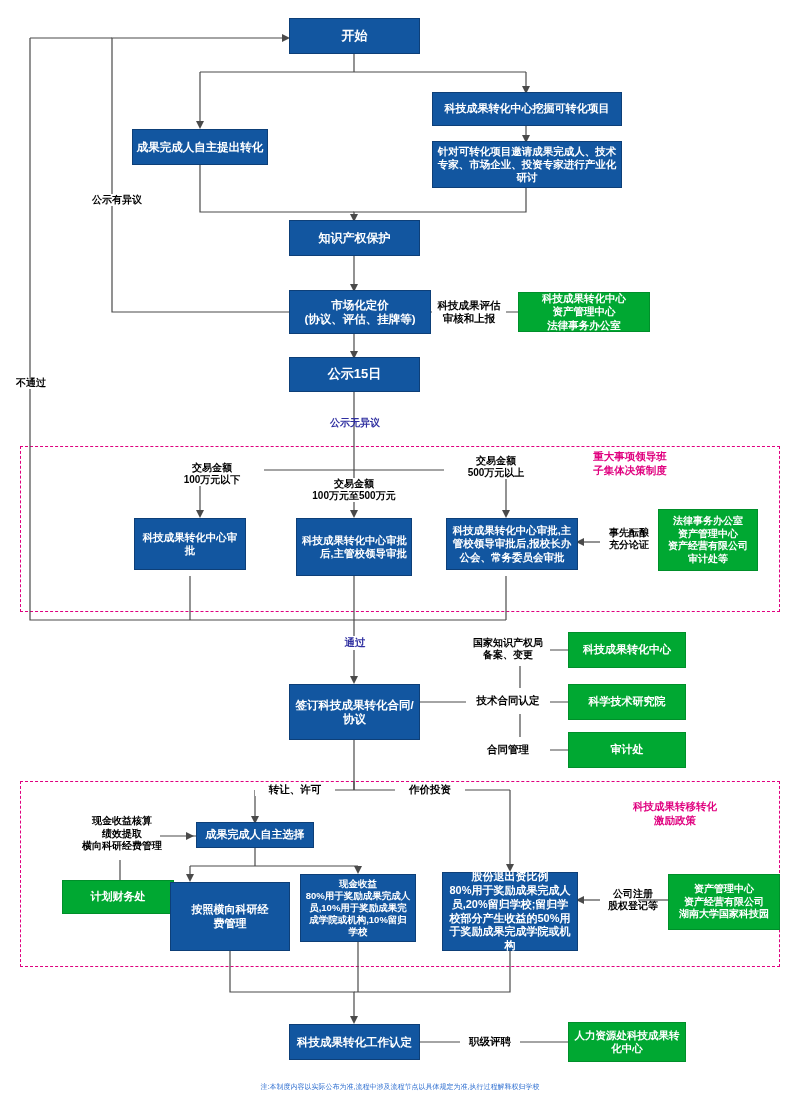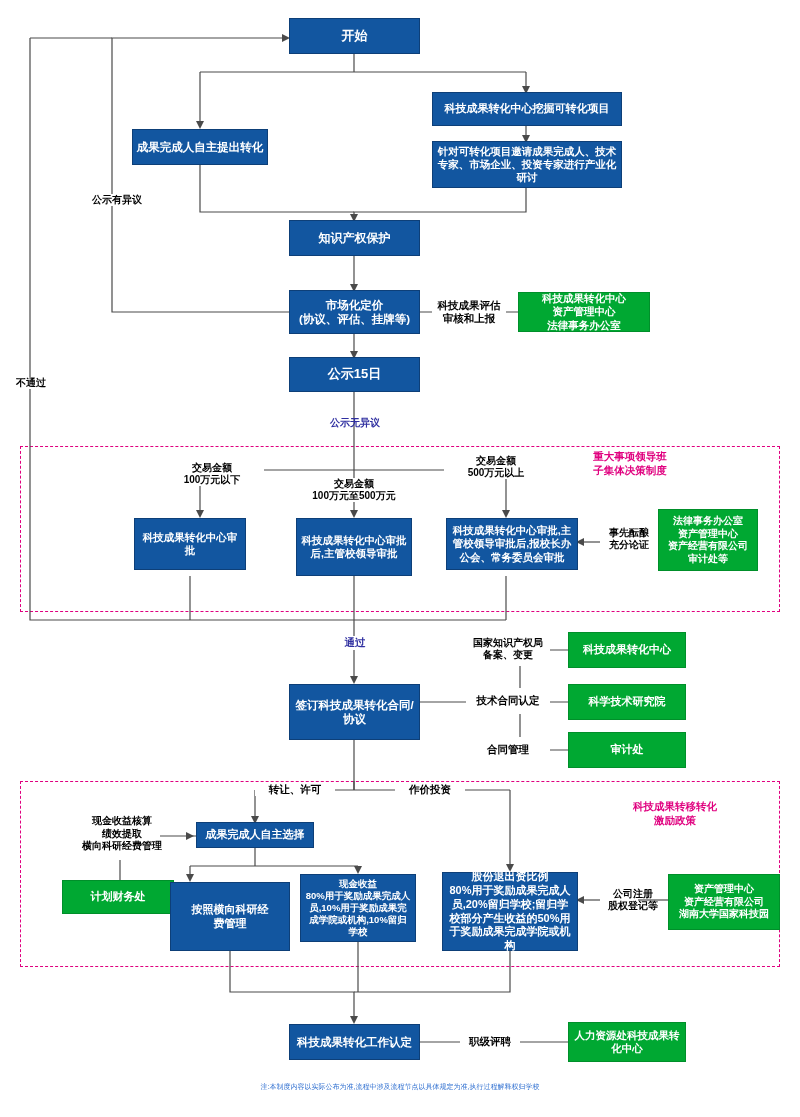--- a/index.html
+++ b/index.html
@@ -127,35 +127,35 @@
   <div class="box blue" style="left:289px;top:18px;width:131px;height:36px;font-size:13px;">开始</div>
 
   <div class="box blue" style="left:432px;top:92px;width:190px;height:34px;font-size:11px;">科技成果转化中心挖掘可转化项目</div>
 
   <div class="box blue" style="left:432px;top:141px;width:190px;height:47px;font-size:10.5px;padding:2px 4px;">针对可转化项目邀请成果完成人、技术专家、市场企业、投资专家进行产业化研讨</div>
 
   <div class="box blue" style="left:132px;top:129px;width:136px;height:36px;font-size:11.5px;">成果完成人自主提出转化</div>
 
   <div class="box blue" style="left:289px;top:220px;width:131px;height:36px;font-size:12px;">知识产权保护</div>
 
-  <div class="box blue" style="left:289px;top:290px;width:131px;height:44px;font-size:11.5px;white-space:pre-line;">市场化定价
+  <div class="box blue" style="left:289px;top:290px;width:142px;height:44px;font-size:11.5px;white-space:pre-line;">市场化定价
 (协议、评估、挂牌等)</div>
 
   <div class="box blue" style="left:289px;top:357px;width:131px;height:35px;font-size:13px;">公示15日</div>
 
   <div class="box plain" style="left:432px;top:292px;width:74px;height:40px;font-size:10.5px;white-space:pre-line;background:#ffffff;">科技成果评估
 审核和上报</div>
 
   <div class="box green" style="left:518px;top:292px;width:132px;height:40px;font-size:10.5px;white-space:pre-line;">科技成果转化中心
 资产管理中心
 法律事务办公室</div>
 
   <div class="box blue" style="left:134px;top:518px;width:112px;height:52px;font-size:10.5px;padding:6px 4px;">科技成果转化中心审批</div>
 
-  <div class="box blue" style="left:296px;top:518px;width:116px;height:58px;font-size:10.5px;padding:19px 4px;">科技成果转化中心审批后,主管校领导审批</div>
+  <div class="box blue" style="left:296px;top:518px;width:116px;height:58px;font-size:10.5px;padding:19px 4px;text-align:right;">科技成果转化中心审批后,主管校领导审批</div>
 
   <div class="box blue" style="left:446px;top:518px;width:132px;height:52px;font-size:10.5px;padding:2px 4px;">科技成果转化中心审批,主管校领导审批后,报校长办公会、常务委员会审批</div>
 
   <div class="box plain" style="left:600px;top:522px;width:58px;height:34px;font-size:10px;white-space:pre-line;background:#ffffff;">事先酝酿
 充分论证</div>
 
   <div class="box green" style="left:658px;top:509px;width:100px;height:62px;font-size:10px;white-space:pre-line;">法律事务办公室
 资产管理中心
 资产经营有限公司
 审计处等</div>

